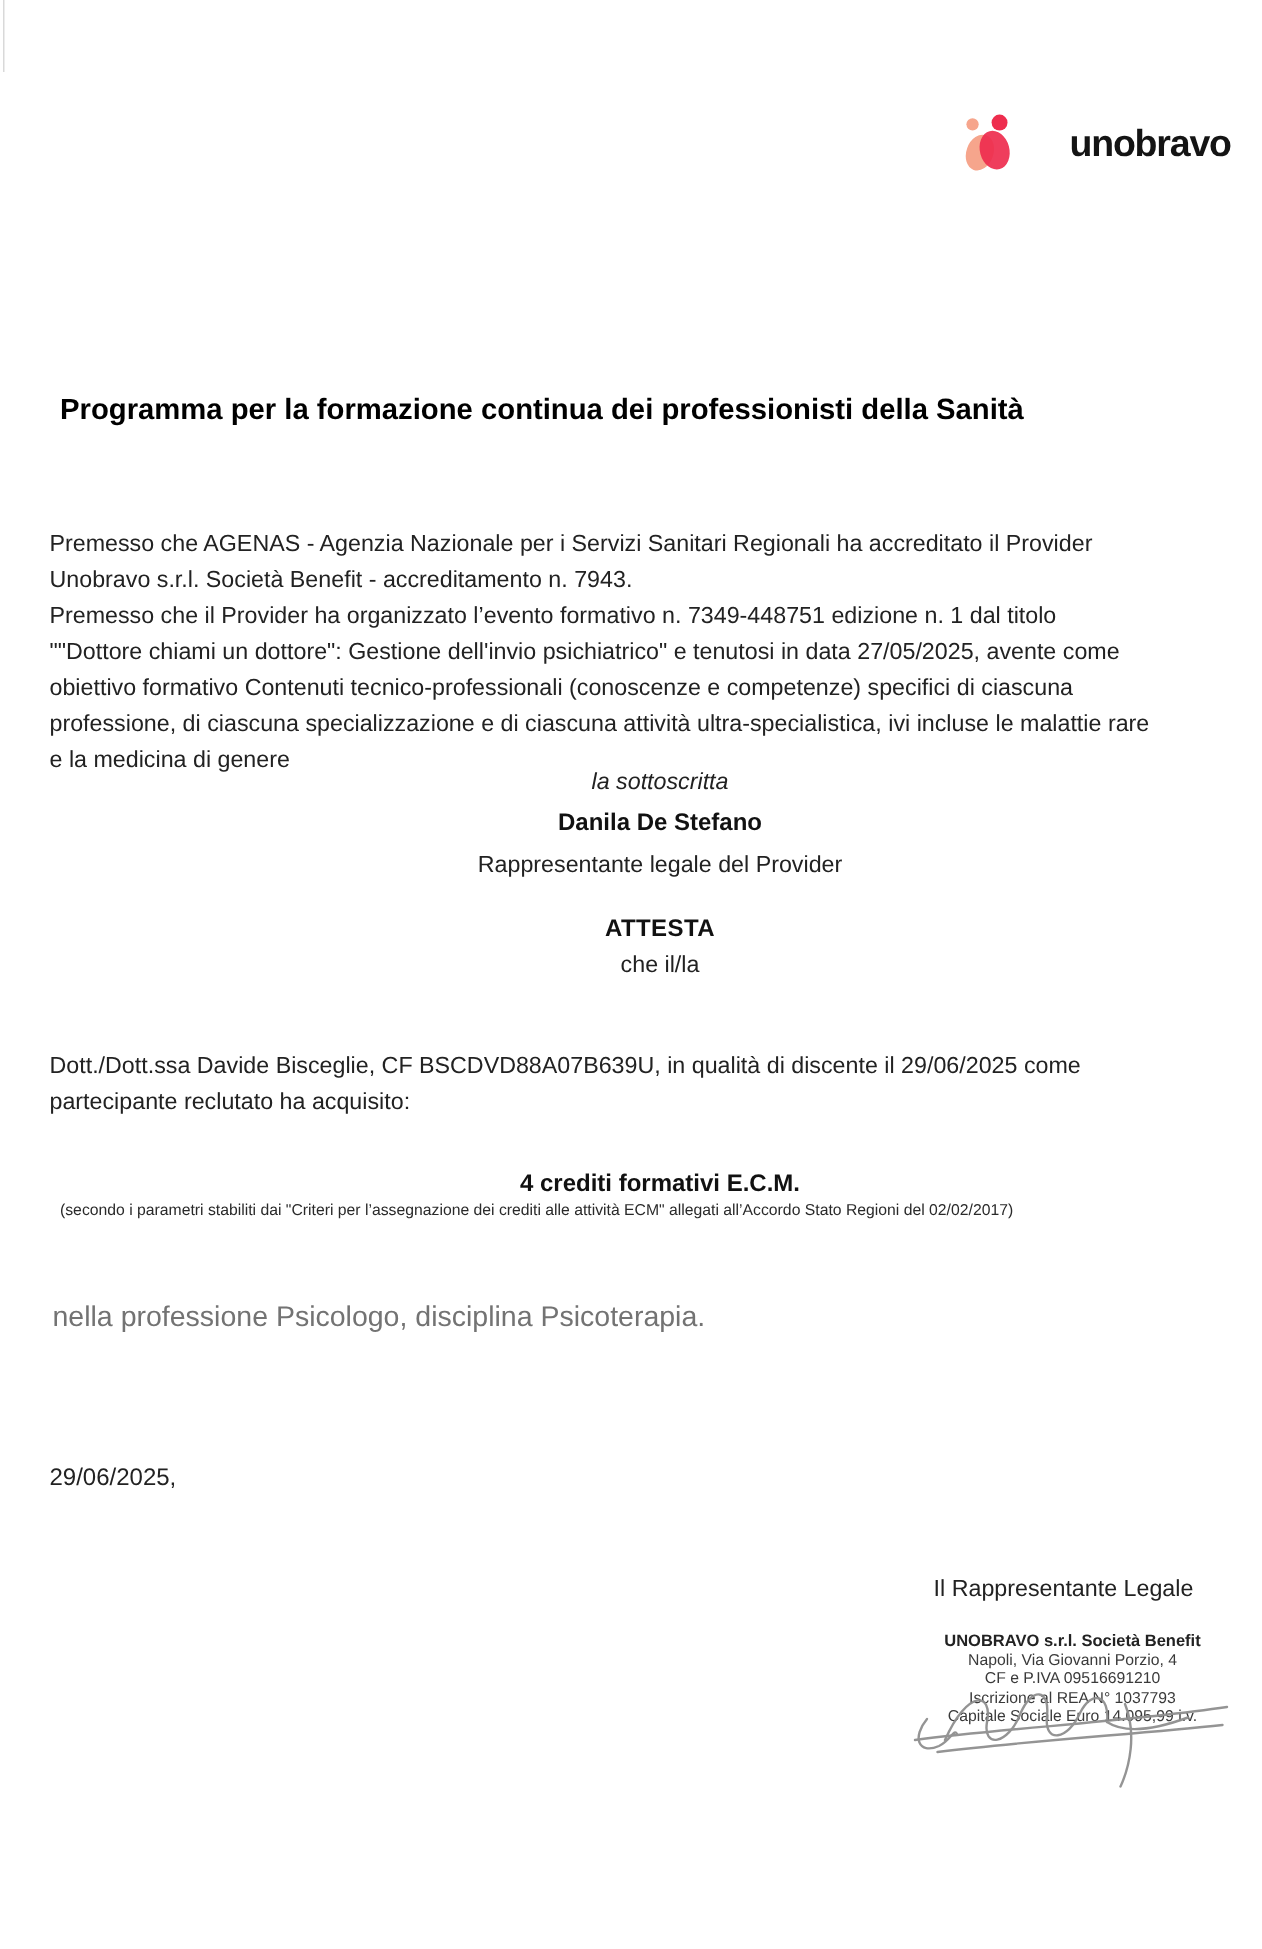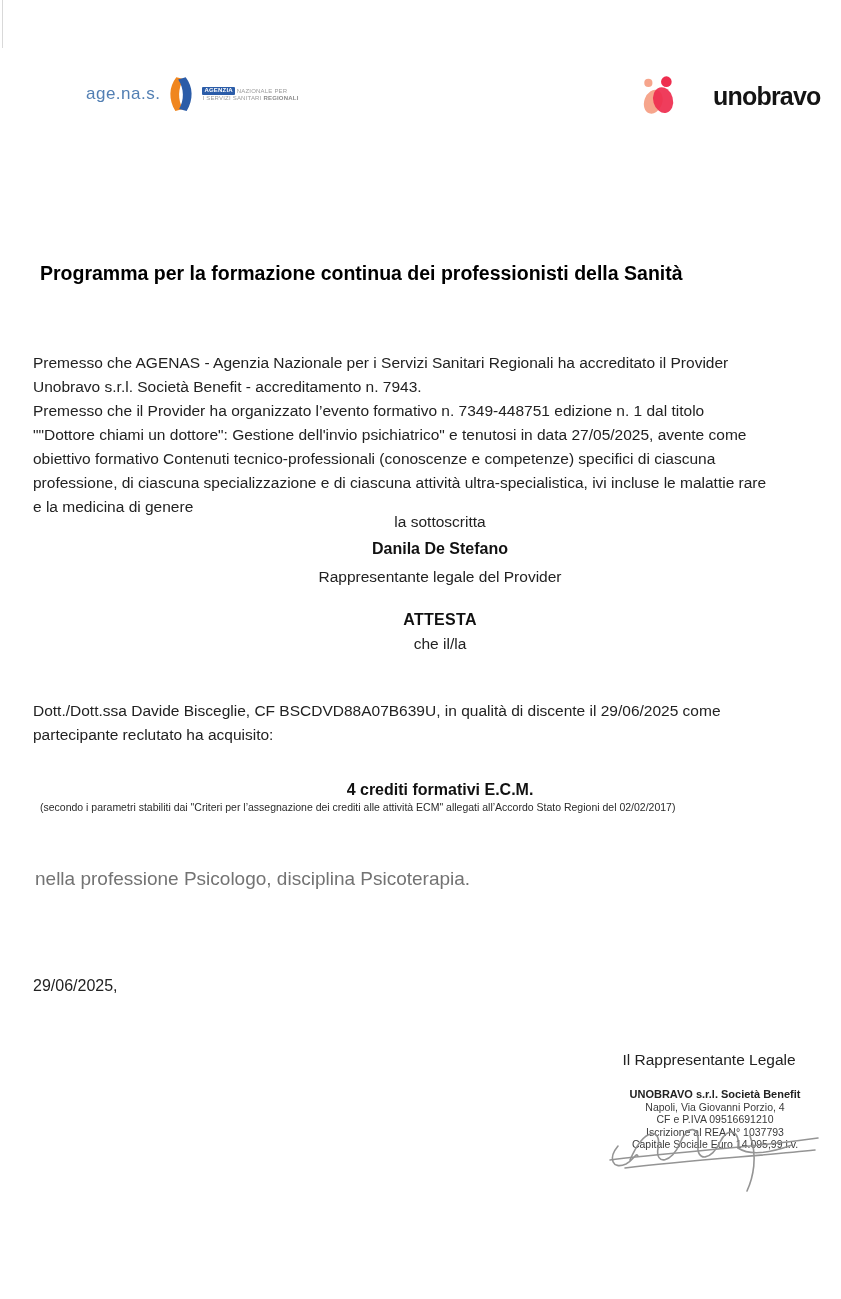--- a/index.html
+++ b/index.html
@@ -33,21 +33,21 @@
 
   
   .doc-title{position:absolute;left:40px;width:800px;top:262px;text-align:left;
     font-size:19.5px;font-weight:700;color:#000;}
   .para{position:absolute;left:33px;width:810px;font-size:15.5px;line-height:24px;white-space:pre;color:#222;}
   .p1{top:351px;}
   .p2{top:399px;}
   .participant{top:699px;}
 
   .centerline{position:absolute;left:40px;width:800px;text-align:center;font-size:15.5px;color:#222;}
-  .c-intro{top:513px;}
+  .c-intro{top:513px;font-style:italic;}
   .c-name{top:540px;font-weight:700;font-size:16px;color:#111;}
   .c-role{top:568px;}
   .c-attesta{top:611px;font-weight:700;font-size:16px;color:#111;letter-spacing:0.3px;}
   .c-cheilla{top:635px;}
 
   .credits-heading{position:absolute;left:40px;width:800px;top:781px;text-align:center;
     font-size:16px;font-weight:700;color:#111;}
   .credits-note{position:absolute;left:40px;width:800px;top:801px;text-align:left;
     font-size:10.5px;color:#2a2a2a;}
 
@@ -61,31 +61,20 @@
   .stamp .company{font-weight:700;font-size:11px;color:#222;}
   .signature-svg{position:absolute;left:600px;top:1108px;width:230px;height:85px;pointer-events:none;}
 </style>
 </head>
 <body>
 
 <div class="page">
 
   <div class="edge-artifact"></div>
 
-  <div class="agenas-logo">
-    <span class="agenas-wordmark">age.na.s.</span>
-    <svg class="agenas-mark" viewBox="0 0 32 36">
-      <path d="M11,0 L19,2 C12.5,12 12.5,24 18,34 L10,36 C2.5,24 3,10 11,0 Z" fill="var(--agenas-orange)"></path>
-      <path d="M21,0 L13,2.5 C19.5,12.5 19.5,24.5 14,34 L22,36 C29.5,24 29,10 21,0 Z" fill="var(--agenas-badge-blue)"></path>
-    </svg>
-    <span class="agenas-tagline">
-      <span class="agenas-badge">AGENZIA</span><span> NAZIONALE PER</span><br>
-      <span>I SERVIZI SANITARI </span><b>REGIONALI</b>
-    </span>
-  </div>
 
   <div class="unobravo-logo">
     <svg class="unobravo-heart" viewBox="0 0 44 48">
       <circle cx="9" cy="8" r="5" fill="var(--unobravo-peach)"></circle>
       <circle cx="31" cy="6.5" r="6.5" fill="var(--unobravo-red)"></circle>
       <ellipse cx="15" cy="31" rx="11" ry="15" transform="rotate(20 15 31)" fill="var(--unobravo-peach)"></ellipse>
       <ellipse cx="27" cy="29" rx="12" ry="16" transform="rotate(-15 27 29)" fill="var(--unobravo-red)" opacity="0.92"></ellipse>
     </svg>
     <span class="unobravo-wordmark">unobravo</span>
   </div>

